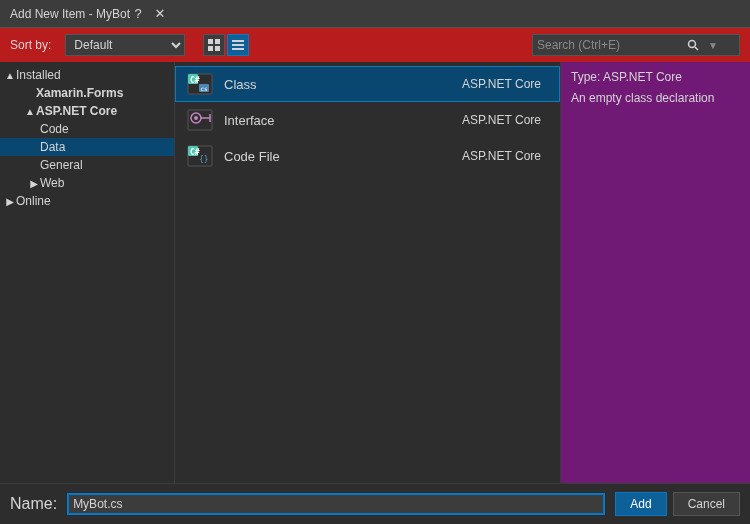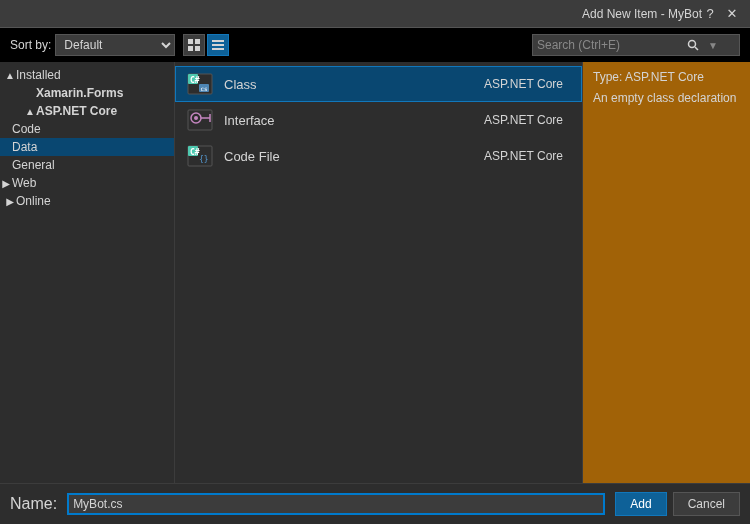--- a/index.html
+++ b/index.html
@@ -10,21 +10,21 @@
       font-family: 'Segoe UI', sans-serif;
       font-size: 12px;
       color: #d4d4d4;
       overflow: hidden;
     }
     .title-bar {
       background: #3c3c3c;
       height: 28px;
       display: flex;
       align-items: center;
-      justify-content: flex-end;
+      justify-content: flex-start;
       padding: 0 10px;
       border-bottom: 1px solid #555;
     }
     .title-bar-title {
       font-size: 12px;
       color: #d4d4d4;
     }
     .title-bar-controls {
       display: flex;
       gap: 6px;
@@ -44,22 +44,22 @@
     .dialog-body {
       display: flex;
       flex-direction: column;
       height: calc(524px - 28px);
     }
 
     .top-bar {
       display: flex;
       align-items: center;
       padding: 6px 10px;
-      gap: 4px;
-      background: #000000;
+      gap: 14px;
+      background: #b91c1c;
     }
     .sort-label {
       color: #d4d4d4;
       font-size: 12px;
     }
     .sort-select {
       background: #3c3c3c;
       border: 1px solid #555;
       color: #d4d4d4;
       font-size: 12px;
@@ -143,21 +143,21 @@
     }
     .tree-toggle {
       display: inline-block;
       width: 12px;
       text-align: center;
       color: #d4d4d4;
       font-size: 10px;
     }
     .indent1 { padding-left: 4px; }
     .indent2 { padding-left: 24px; font-weight: bold; }
-    .indent3 { }
+    .indent3 { padding-left: 28px; }
 
     
     .item-list {
       flex: 1;
       overflow-y: auto;
       padding: 4px 0;
     }
     .item-row {
       display: flex;
       align-items: center;
@@ -179,22 +179,22 @@
       color: #d4d4d4;
     }
     .item-type {
       font-size: 12px;
       color: #d4d4d4;
       margin-right: 8px;
     }
 
     
     .info-panel {
-      width: 168px;
-      background: #a16207;
+      width: 190px;
+      background: #701a75;
       border-left: 1px solid #3c3c3c;
       padding: 8px 10px;
     }
     .info-type {
       font-size: 12px;
       color: #d4d4d4;
       margin-bottom: 6px;
     }
     .info-desc {
       font-size: 12px;

